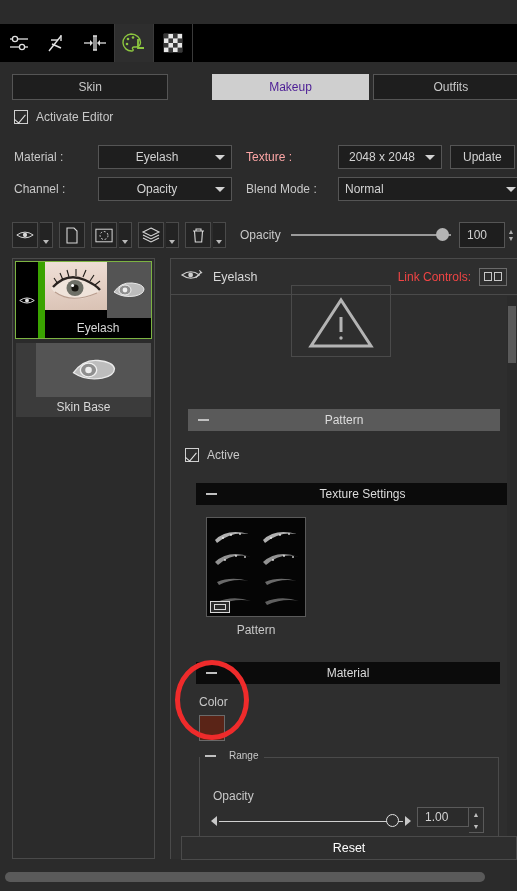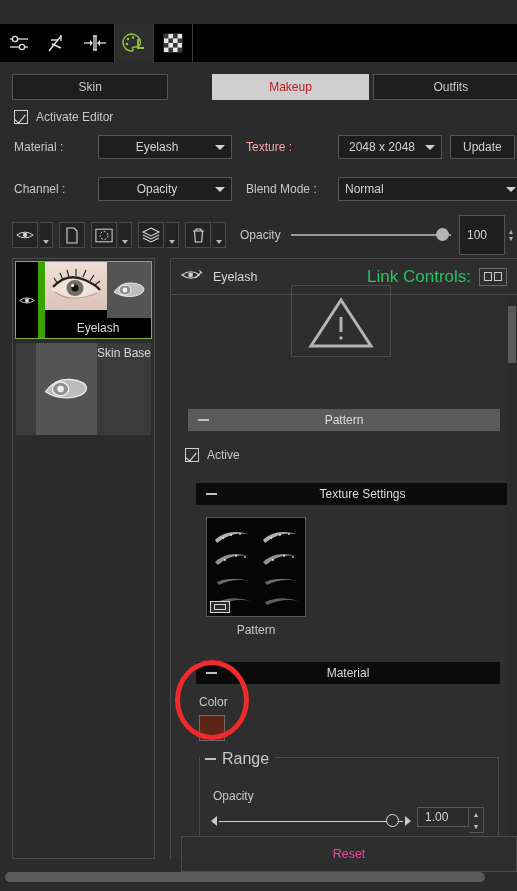--- a/index.html
+++ b/index.html
@@ -55,41 +55,41 @@
     position: absolute; left: 12px; top: 74px;
     width: 517px; height: 26px;
     display: flex; gap: 4px;
   }
   .tab {
     width: 170px; height: 26px;
     background: #1e1e1e; border: 1px solid #555;
     color: #c8c8c8; font-size: 12px;
     display: flex; align-items: center; justify-content: center;
   }
-  .tab.active { background: #cfcfcf; color: #b91c1c; border-color: #cfcfcf; margin-left: 40px; }
+  .tab.active { background: #cfcfcf; color: #4c1d95; border-color: #cfcfcf; margin-left: 40px; }
 
   
   .row-activate {
     position: absolute; left: 14px; top: 110px;
     display: flex; align-items: center; gap: 8px;
   }
   .cbx {
     width: 14px; height: 14px; border: 1px solid #cfcfcf;
     position: relative; background: transparent; flex: 0 0 auto;
   }
   .cbx.checked::after {
     content: ""; position: absolute; left: 2px; top: 1px;
     width: 5px; height: 10px;
     border: solid #e6e6e6; border-width: 0 1.6px 1.6px 0;
     transform: rotate(40deg);
   }
 
   
   .frow { position: absolute; left: 14px; height: 24px; display: flex; align-items: center; }
-  .frow.r1 { top: 135px; }
+  .frow.r1 { top: 145px; }
   .frow.r2 { top: 177px; }
   .flabel { width: 84px; color: #c8c8c8; font-size: 12px; }
   .combo {
     height: 24px; background: #1e1e1e; border: 1px solid #555;
     color: #d2d2d2; font-size: 12px;
     display: flex; align-items: center; padding: 0 6px;
     position: relative;
   }
   .combo .cval { flex: 1 1 auto; text-align: center; }
   .caret {
@@ -127,21 +127,21 @@
   .lt-label { color: #c8c8c8; font-size: 12px; margin: 0 10px 0 8px; }
   .slider-track {
     flex: 1 1 auto; height: 26px; position: relative; display: flex; align-items: center;
   }
   .slider-track .line { width: 100%; height: 2px; background: #9a9a9a; }
   .slider-track .knob {
     position: absolute; right: 2px; top: 6px;
     width: 13px; height: 13px; border-radius: 50%; background: #b4b4b4;
   }
   .num-field {
-    height: 40px; width: 46px; background: #1e1e1e; border: 1px solid #555;
+    height: 26px; width: 46px; background: #1e1e1e; border: 1px solid #555;
     color: #d2d2d2; font-size: 12px; display: flex; align-items: center;
     padding-left: 7px; margin-left: 8px;
   }
   .spin-col {
     height: 26px; width: 12px; display: flex; flex-direction: column;
     justify-content: center; align-items: center; color: #b0b0b0; font-size: 7px; line-height: 7px;
   }
 
   
   .panel-left {
@@ -167,41 +167,41 @@
     position: relative; overflow: hidden;
   }
   .lc-icoimg {
     flex: 1 1 auto; background: #545454; display: flex; align-items: center; justify-content: center;
   }
   .lc-name {
     height: 20px; display: flex; align-items: center; justify-content: center;
     color: #d8d8d8; font-size: 12px;
   }
   .layer-card2 {
-    height: 92px; margin: 4px 3px; background: #3b3b3b;
-    display: flex; flex-direction: row;
+    height: 74px; margin: 4px 3px; background: #3b3b3b;
+    display: flex; flex-direction: column;
   }
   .lc2-img {
     flex: 1 1 auto; margin: 0 0 0 20px; background: #545454;
     display: flex; align-items: center; justify-content: center;
   }
   .lc2-name { height: 20px; display: flex; align-items: center; justify-content: center;
     color: #d8d8d8; font-size: 12px; }
 
   .panel-right {
     position: absolute; left: 170px; top: 258px; width: 347px; height: 601px;
     background: #2e2e2e; border-top: 1px solid #4a4a4a; border-left: 1px solid #4a4a4a;
     overflow: hidden;
   }
   .pr-head {
     height: 36px; display: flex; align-items: center; padding: 0 10px;
     border-bottom: 1px solid #4a4a4a;
   }
   .pr-title { margin-left: 10px; color: #d8d8d8; font-size: 12.5px; }
-  .pr-link { margin-left: auto; color: #22c55e; font-size: 17px; }
+  .pr-link { margin-left: auto; color: #ef4444; font-size: 12px; }
   .pr-linkbox {
     margin-left: 8px; width: 28px; height: 18px; border: 1px solid #6a6a6a;
     display: flex; align-items: center; justify-content: center; gap: 2px;
   }
   .pr-linkbox i { width: 8px; height: 9px; border: 1px solid #c8c8c8; display: block; }
 
   .pr-body { position: relative; height: 565px; }
   .warn-thumb {
     position: absolute; left: 120px; top: -10px;
     width: 100px; height: 72px; border: 1px solid #4a4a4a;
@@ -248,22 +248,22 @@
     position: absolute; left: 28px; top: 420px; width: 26px; height: 26px;
     border: 1px solid #6a6a6a;
   }
 
   .range-group {
     position: absolute; left: 28px; top: 462px; width: 300px; height: 103px;
     border: 1px solid #4a4a4a; border-top: none;
   }
   .range-legend {
     position: absolute; left: 28px; top: 455px; background: #2e2e2e;
-    padding: 0 6px; color: #c8c8c8; font-size: 16px;
-    display: flex; align-items: center; gap: 6px;
+    padding: 0 6px; color: #c8c8c8; font-size: 10px;
+    display: flex; align-items: center; gap: 13px;
   }
   .range-legend .minus { width: 11px; height: 2px; background: #c0c0c0; display: block; }
   .range-topline-l {
     position: absolute; left: 28px; top: 462px; width: 8px; height: 1px; background: #4a4a4a;
   }
   .range-topline-r {
     position: absolute; left: 88px; top: 462px; width: 240px; height: 1px; background: #4a4a4a;
   }
 
   .sub-label { position: absolute; color: #c8c8c8; font-size: 12px; }
@@ -305,24 +305,24 @@
   
   .pr-scroll {
     position: absolute; right: 0; top: 37px; width: 10px; height: 564px; background: #2b2b2b;
   }
   .pr-scroll .thumb {
     position: absolute; left: 1px; top: 10px; width: 8px; height: 57px; background: #5a5a5a;
   }
 
   
   .reset-bar {
-    position: absolute; left: 181px; top: 836px; width: 336px; height: 36px;
+    position: absolute; left: 181px; top: 836px; width: 336px; height: 24px;
     border: 1px solid #4a4a4a; background: #2e2e2e;
     display: flex; align-items: center; justify-content: center;
-    color: #ec4899; font-size: 12.5px;
+    color: #ffffff; font-size: 12.5px;
   }
 
   
   .hscroll {
     position: absolute; left: 5px; top: 872px; width: 507px; height: 10px;
     background: #2b2b2b;
   }
   .hscroll .hthumb {
     position: absolute; left: 0; top: 0; width: 480px; height: 10px;
     background: #5a5a5a; border-radius: 5px;

